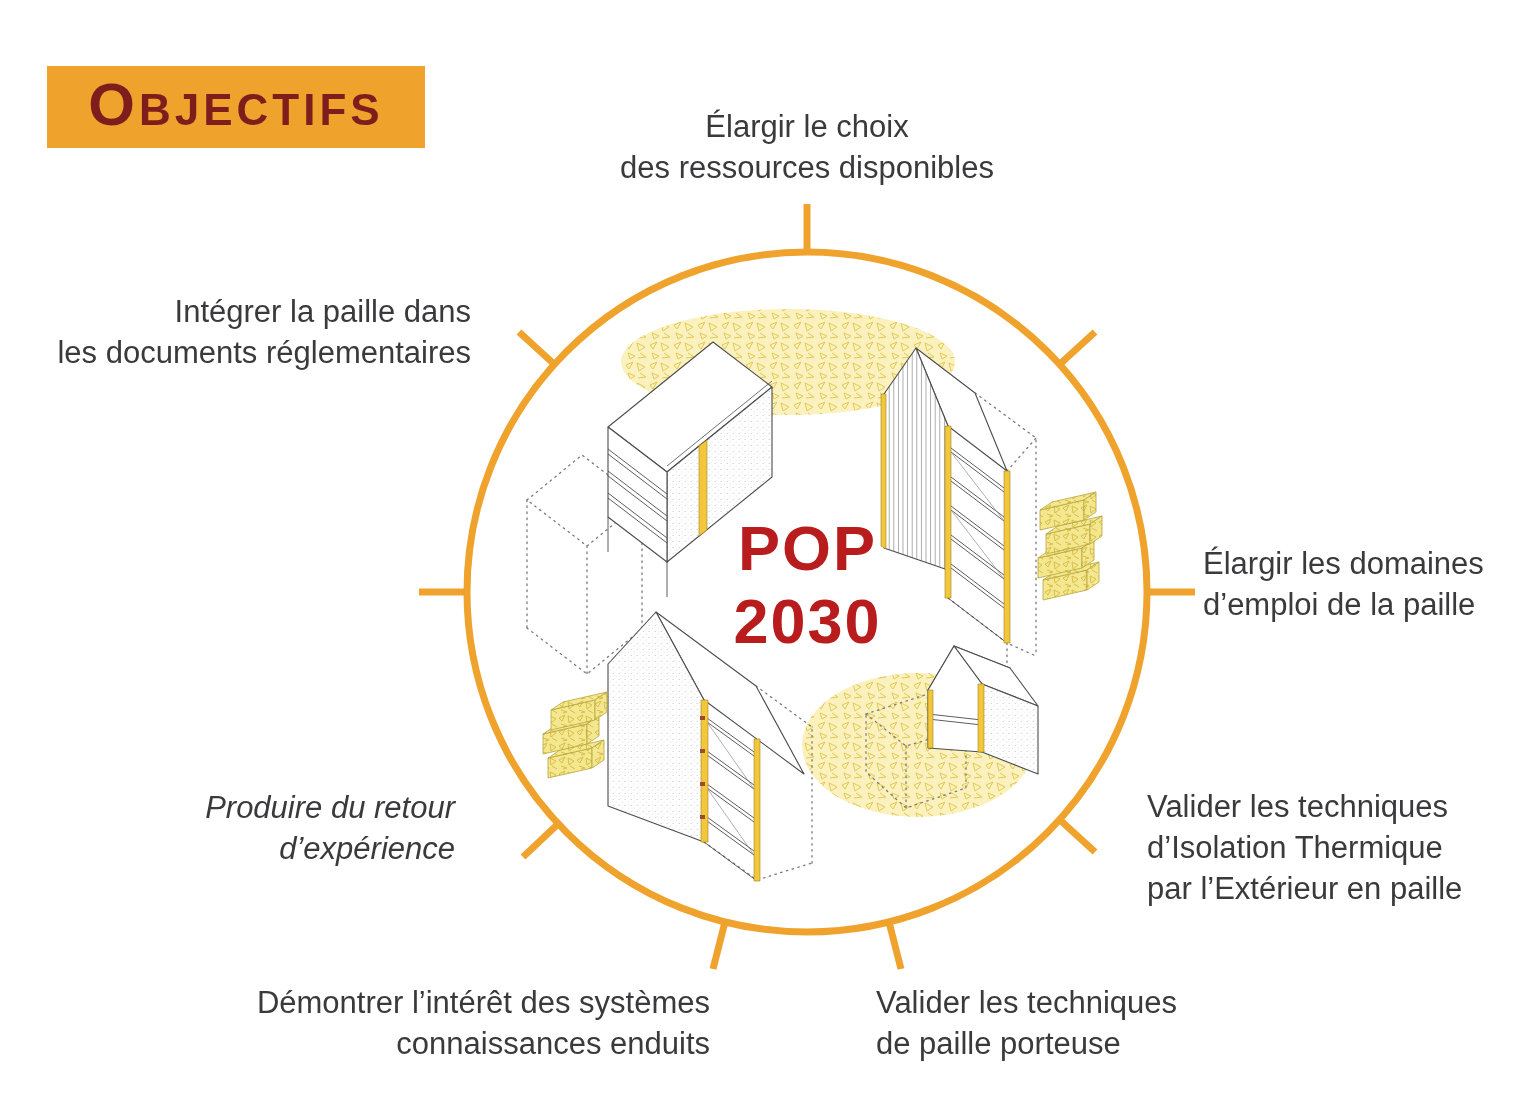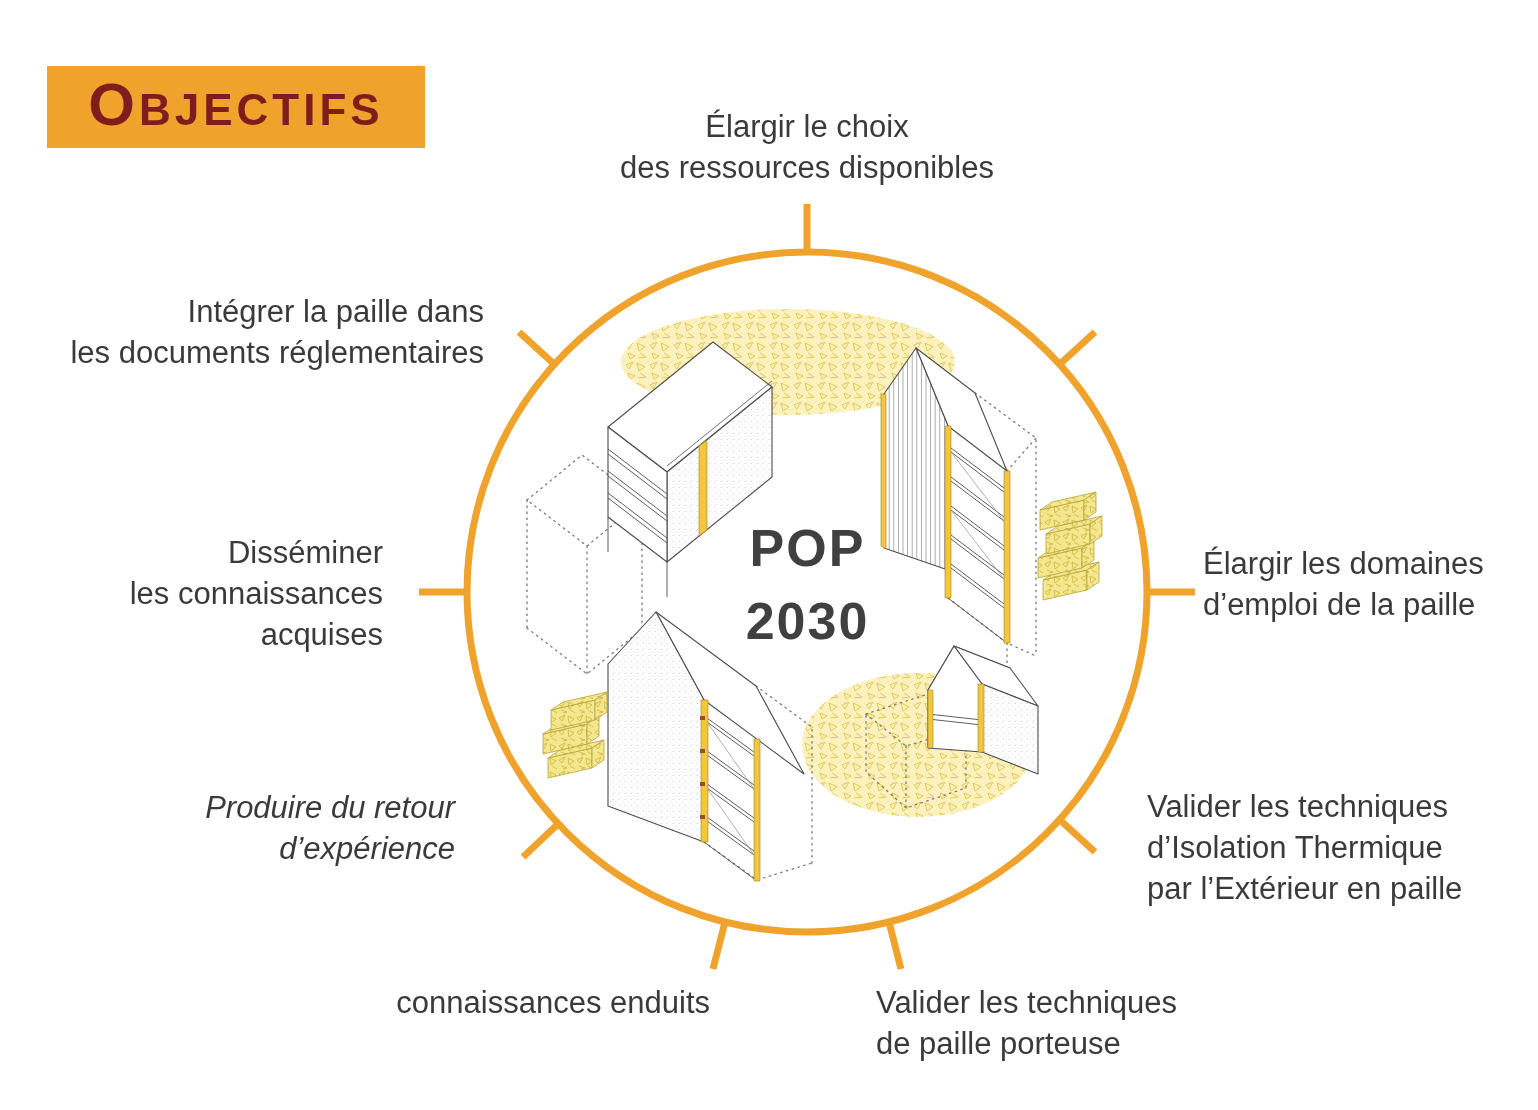--- a/index.html
+++ b/index.html
@@ -8,21 +8,21 @@
   #scene{position:absolute;left:0;top:0;}
   .hdr{position:absolute;left:47px;top:38px;width:378px;height:82px;
        background:#efa32d;color:#7f1d1d;display:flex;align-items:center;justify-content:center;
        font-weight:bold;font-size:44px;letter-spacing:4px;text-transform:uppercase;margin-top:28px;}
   .hdr h1{margin:0;font-size:44px;line-height:82px;}
   .hdr h1::first-letter{font-size:60px;}
   .obj{position:absolute;font-size:31px;line-height:41px;font-weight:400;color:#3a3a3c;}
   .obj .line{display:block;white-space:nowrap;}
   .t-c{text-align:center;} .t-l{text-align:left;} .t-r{text-align:right;}
   .center-label{position:absolute;left:650px;top:512px;width:315px;text-align:center;
-       color:#404040;font-weight:bold;font-size:52px;line-height:73px;letter-spacing:2px;}
+       color:#b91c1c;font-weight:bold;font-size:63px;line-height:73px;letter-spacing:2px;}
   .center-label .line{display:block;}
 </style>
 </head>
 <body>
 
 <div id="page">
 
   <svg id="scene" width="1538" height="1110" viewBox="0 0 1538 1110">
     <defs>
       <pattern id="stipple" width="6" height="6" patternUnits="userSpaceOnUse">
@@ -213,32 +213,28 @@
     <span class="line">d’Isolation Thermique</span>
     <span class="line">par l’Extérieur en paille</span>
   </div>
 
   <div class="obj t-l" style="left:876px;top:982px;width:420px;">
     <span class="line">Valider les techniques</span>
     <span class="line">de paille porteuse</span>
   </div>
 
   <div class="obj t-r" style="left:210px;top:982px;width:500px;">
+    <span class="line">Démontrer l’intérêt des systèmes</span>
     <span class="line">connaissances enduits</span>
   </div>
 
   <div class="obj t-r" style="left:155px;top:787px;width:300px;font-style:italic;">
     <span class="line">Produire du retour</span>
     <span class="line">d’expérience</span>
   </div>
 
-  <div class="obj t-r" style="left:103px;top:532px;width:280px;">
-    <span class="line">Disséminer</span>
-    <span class="line">les connaissances</span>
-    <span class="line">acquises</span>
-  </div>
-
-  <div class="obj t-r" style="left:44px;top:291px;width:440px;">
+
+  <div class="obj t-r" style="left:31px;top:291px;width:440px;">
     <span class="line">Intégrer la paille dans</span>
     <span class="line">les documents réglementaires</span>
   </div>
 
 </div>
 
 </body></html>

